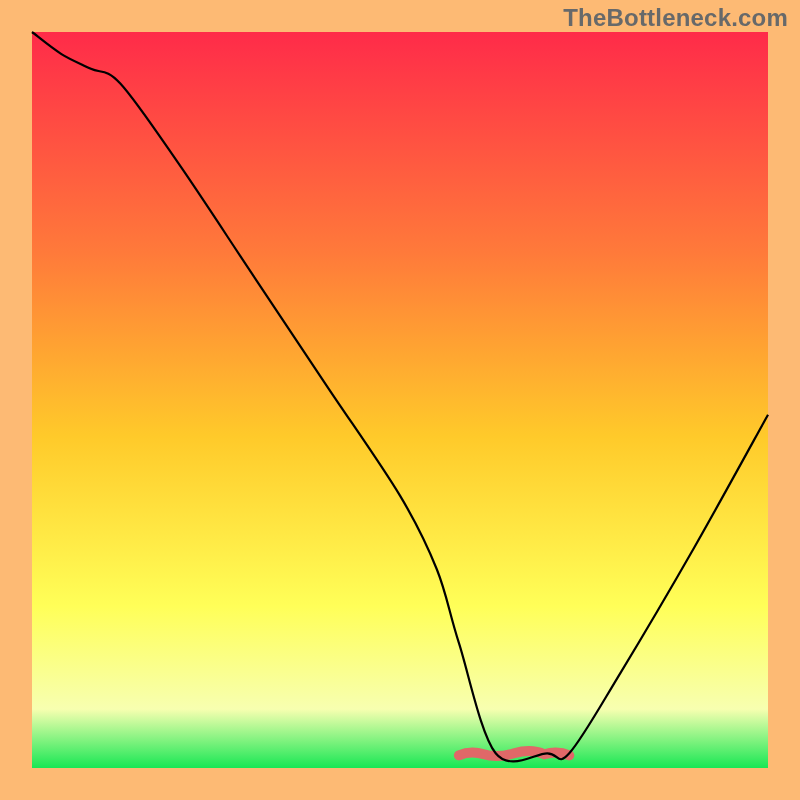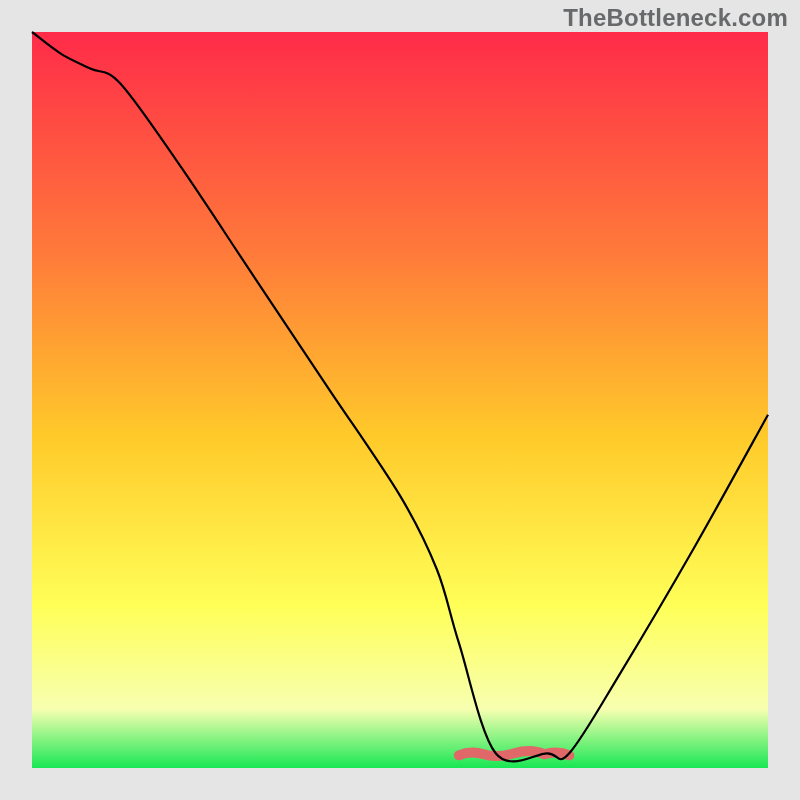--- a/index.html
+++ b/index.html
@@ -7,21 +7,21 @@
     padding: 0;
     width: 800px;
     height: 800px;
     background: #000;
     overflow: hidden;
   }
   .frame {
     position: relative;
     width: 800px;
     height: 800px;
-    background: #e5e5e5;
+    background: #fdba74;
   }
   .watermark {
     position: absolute;
     top: 4px;
     right: 12px;
     font-family: Arial, Helvetica, sans-serif;
     font-size: 24px;
     font-weight: bold;
     color: #67696a;
     letter-spacing: 0.2px;

